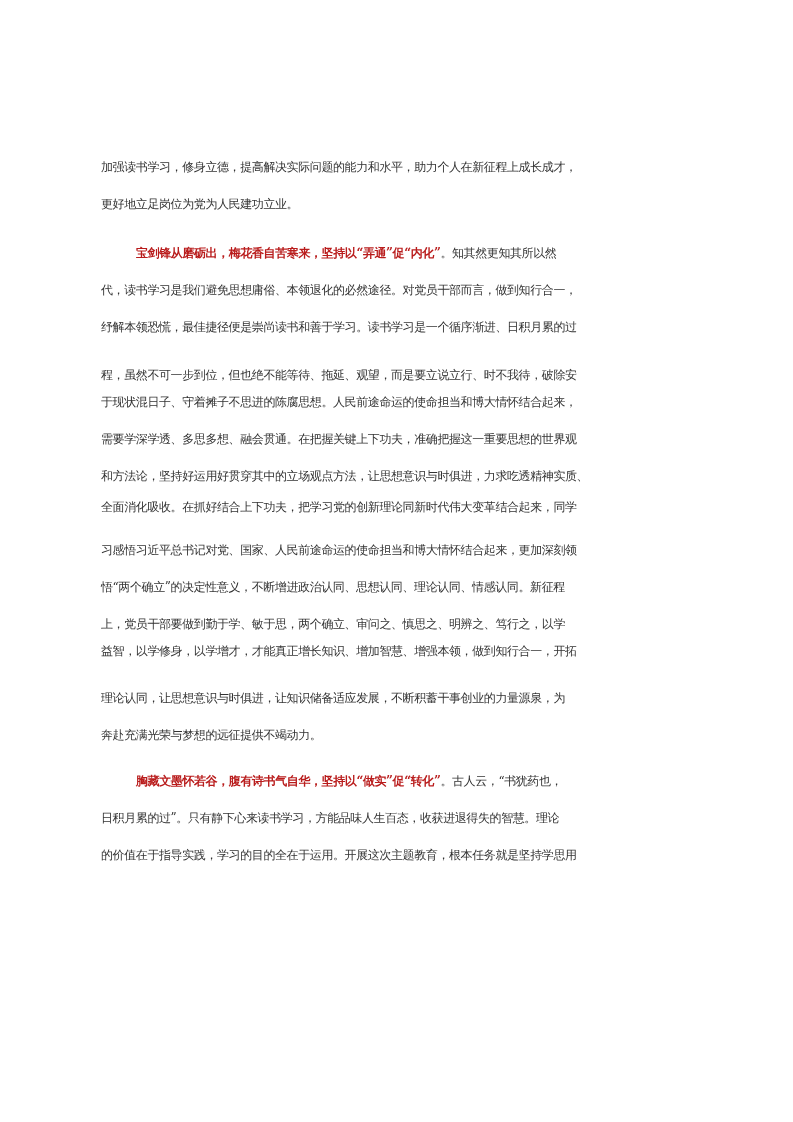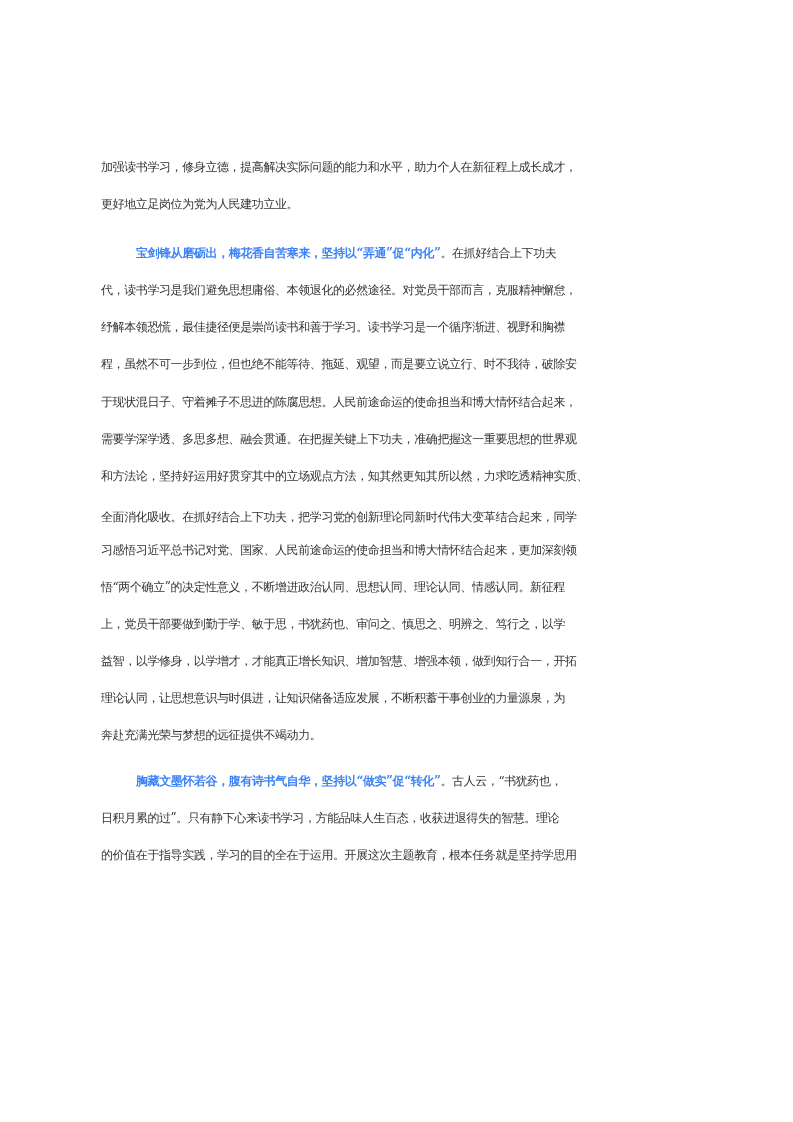--- a/index.html
+++ b/index.html
@@ -2,44 +2,44 @@
 <html><head>
 <meta charset="utf-8">
 <style>
   html, body { margin: 0; padding: 0; background: #ffffff; }
   body { width: 793px; height: 1122px; position: relative; overflow: hidden;
          font-family: "DejaVu Serif", "Liberation Serif", serif; color: #333333; }
   .page { position: absolute; left: 101px; top: 155px; width: 592px; }
   .line { position: absolute; left: 0; height: 24px; font-size: 12px; line-height: 24px;
           white-space: nowrap; letter-spacing: -0.4px; }
   .indent { left: 35px; }
-  .bold { font-weight: bold; color: #3b82f6; }
+  .bold { font-weight: bold; color: #b91c1c; }
 </style>
 </head>
 <body>
 
 <div class="page">
 
   <div class="line" style="top:0px">加强读书学习，修身立德，提高解决实际问题的能力和水平，助力个人在新征程上成长成才，</div>
   <div class="line" style="top:37px">更好地立足岗位为党为人民建功立业。</div>
 
   <div class="line indent" style="top:86px">
-    <span class="bold">宝剑锋从磨砺出，梅花香自苦寒来，坚持以“弄通”促“内化”</span><span>。在抓好结合上下功夫</span>
+    <span class="bold">宝剑锋从磨砺出，梅花香自苦寒来，坚持以“弄通”促“内化”</span><span>。知其然更知其所以然</span>
   </div>
-  <div class="line" style="top:123px">代，读书学习是我们避免思想庸俗、本领退化的必然途径。对党员干部而言，克服精神懈怠，</div>
-  <div class="line" style="top:160px">纾解本领恐慌，最佳捷径便是崇尚读书和善于学习。读书学习是一个循序渐进、视野和胸襟</div>
-  <div class="line" style="top:197px">程，虽然不可一步到位，但也绝不能等待、拖延、观望，而是要立说立行、时不我待，破除安</div>
+  <div class="line" style="top:123px">代，读书学习是我们避免思想庸俗、本领退化的必然途径。对党员干部而言，做到知行合一，</div>
+  <div class="line" style="top:160px">纾解本领恐慌，最佳捷径便是崇尚读书和善于学习。读书学习是一个循序渐进、日积月累的过</div>
+  <div class="line" style="top:208px">程，虽然不可一步到位，但也绝不能等待、拖延、观望，而是要立说立行、时不我待，破除安</div>
   <div class="line" style="top:235px">于现状混日子、守着摊子不思进的陈腐思想。人民前途命运的使命担当和博大情怀结合起来，</div>
   <div class="line" style="top:272px">需要学深学透、多思多想、融会贯通。在把握关键上下功夫，准确把握这一重要思想的世界观</div>
-  <div class="line" style="top:309px">和方法论，坚持好运用好贯穿其中的立场观点方法，知其然更知其所以然，力求吃透精神实质、</div>
-  <div class="line" style="top:350px">全面消化吸收。在抓好结合上下功夫，把学习党的创新理论同新时代伟大变革结合起来，同学</div>
+  <div class="line" style="top:309px">和方法论，坚持好运用好贯穿其中的立场观点方法，让思想意识与时俱进，力求吃透精神实质、</div>
+  <div class="line" style="top:340px">全面消化吸收。在抓好结合上下功夫，把学习党的创新理论同新时代伟大变革结合起来，同学</div>
   <div class="line" style="top:383px">习感悟习近平总书记对党、国家、人民前途命运的使命担当和博大情怀结合起来，更加深刻领</div>
   <div class="line" style="top:420px">悟“两个确立”的决定性意义，不断增进政治认同、思想认同、理论认同、情感认同。新征程</div>
-  <div class="line" style="top:457px">上，党员干部要做到勤于学、敏于思，书犹药也、审问之、慎思之、明辨之、笃行之，以学</div>
-  <div class="line" style="top:494px">益智，以学修身，以学增才，才能真正增长知识、增加智慧、增强本领，做到知行合一，开拓</div>
+  <div class="line" style="top:457px">上，党员干部要做到勤于学、敏于思，两个确立、审问之、慎思之、明辨之、笃行之，以学</div>
+  <div class="line" style="top:484px">益智，以学修身，以学增才，才能真正增长知识、增加智慧、增强本领，做到知行合一，开拓</div>
   <div class="line" style="top:531px">理论认同，让思想意识与时俱进，让知识储备适应发展，不断积蓄干事创业的力量源泉，为</div>
   <div class="line" style="top:568px">奔赴充满光荣与梦想的远征提供不竭动力。</div>
 
   <div class="line indent" style="top:614px">
     <span class="bold">胸藏文墨怀若谷，腹有诗书气自华，坚持以“做实”促“转化”</span><span>。古人云，“书犹药也，</span>
   </div>
   <div class="line" style="top:651px">日积月累的过”。只有静下心来读书学习，方能品味人生百态，收获进退得失的智慧。理论</div>
   <div class="line" style="top:688px">的价值在于指导实践，学习的目的全在于运用。开展这次主题教育，根本任务就是坚持学思用</div>
 </div>
 

